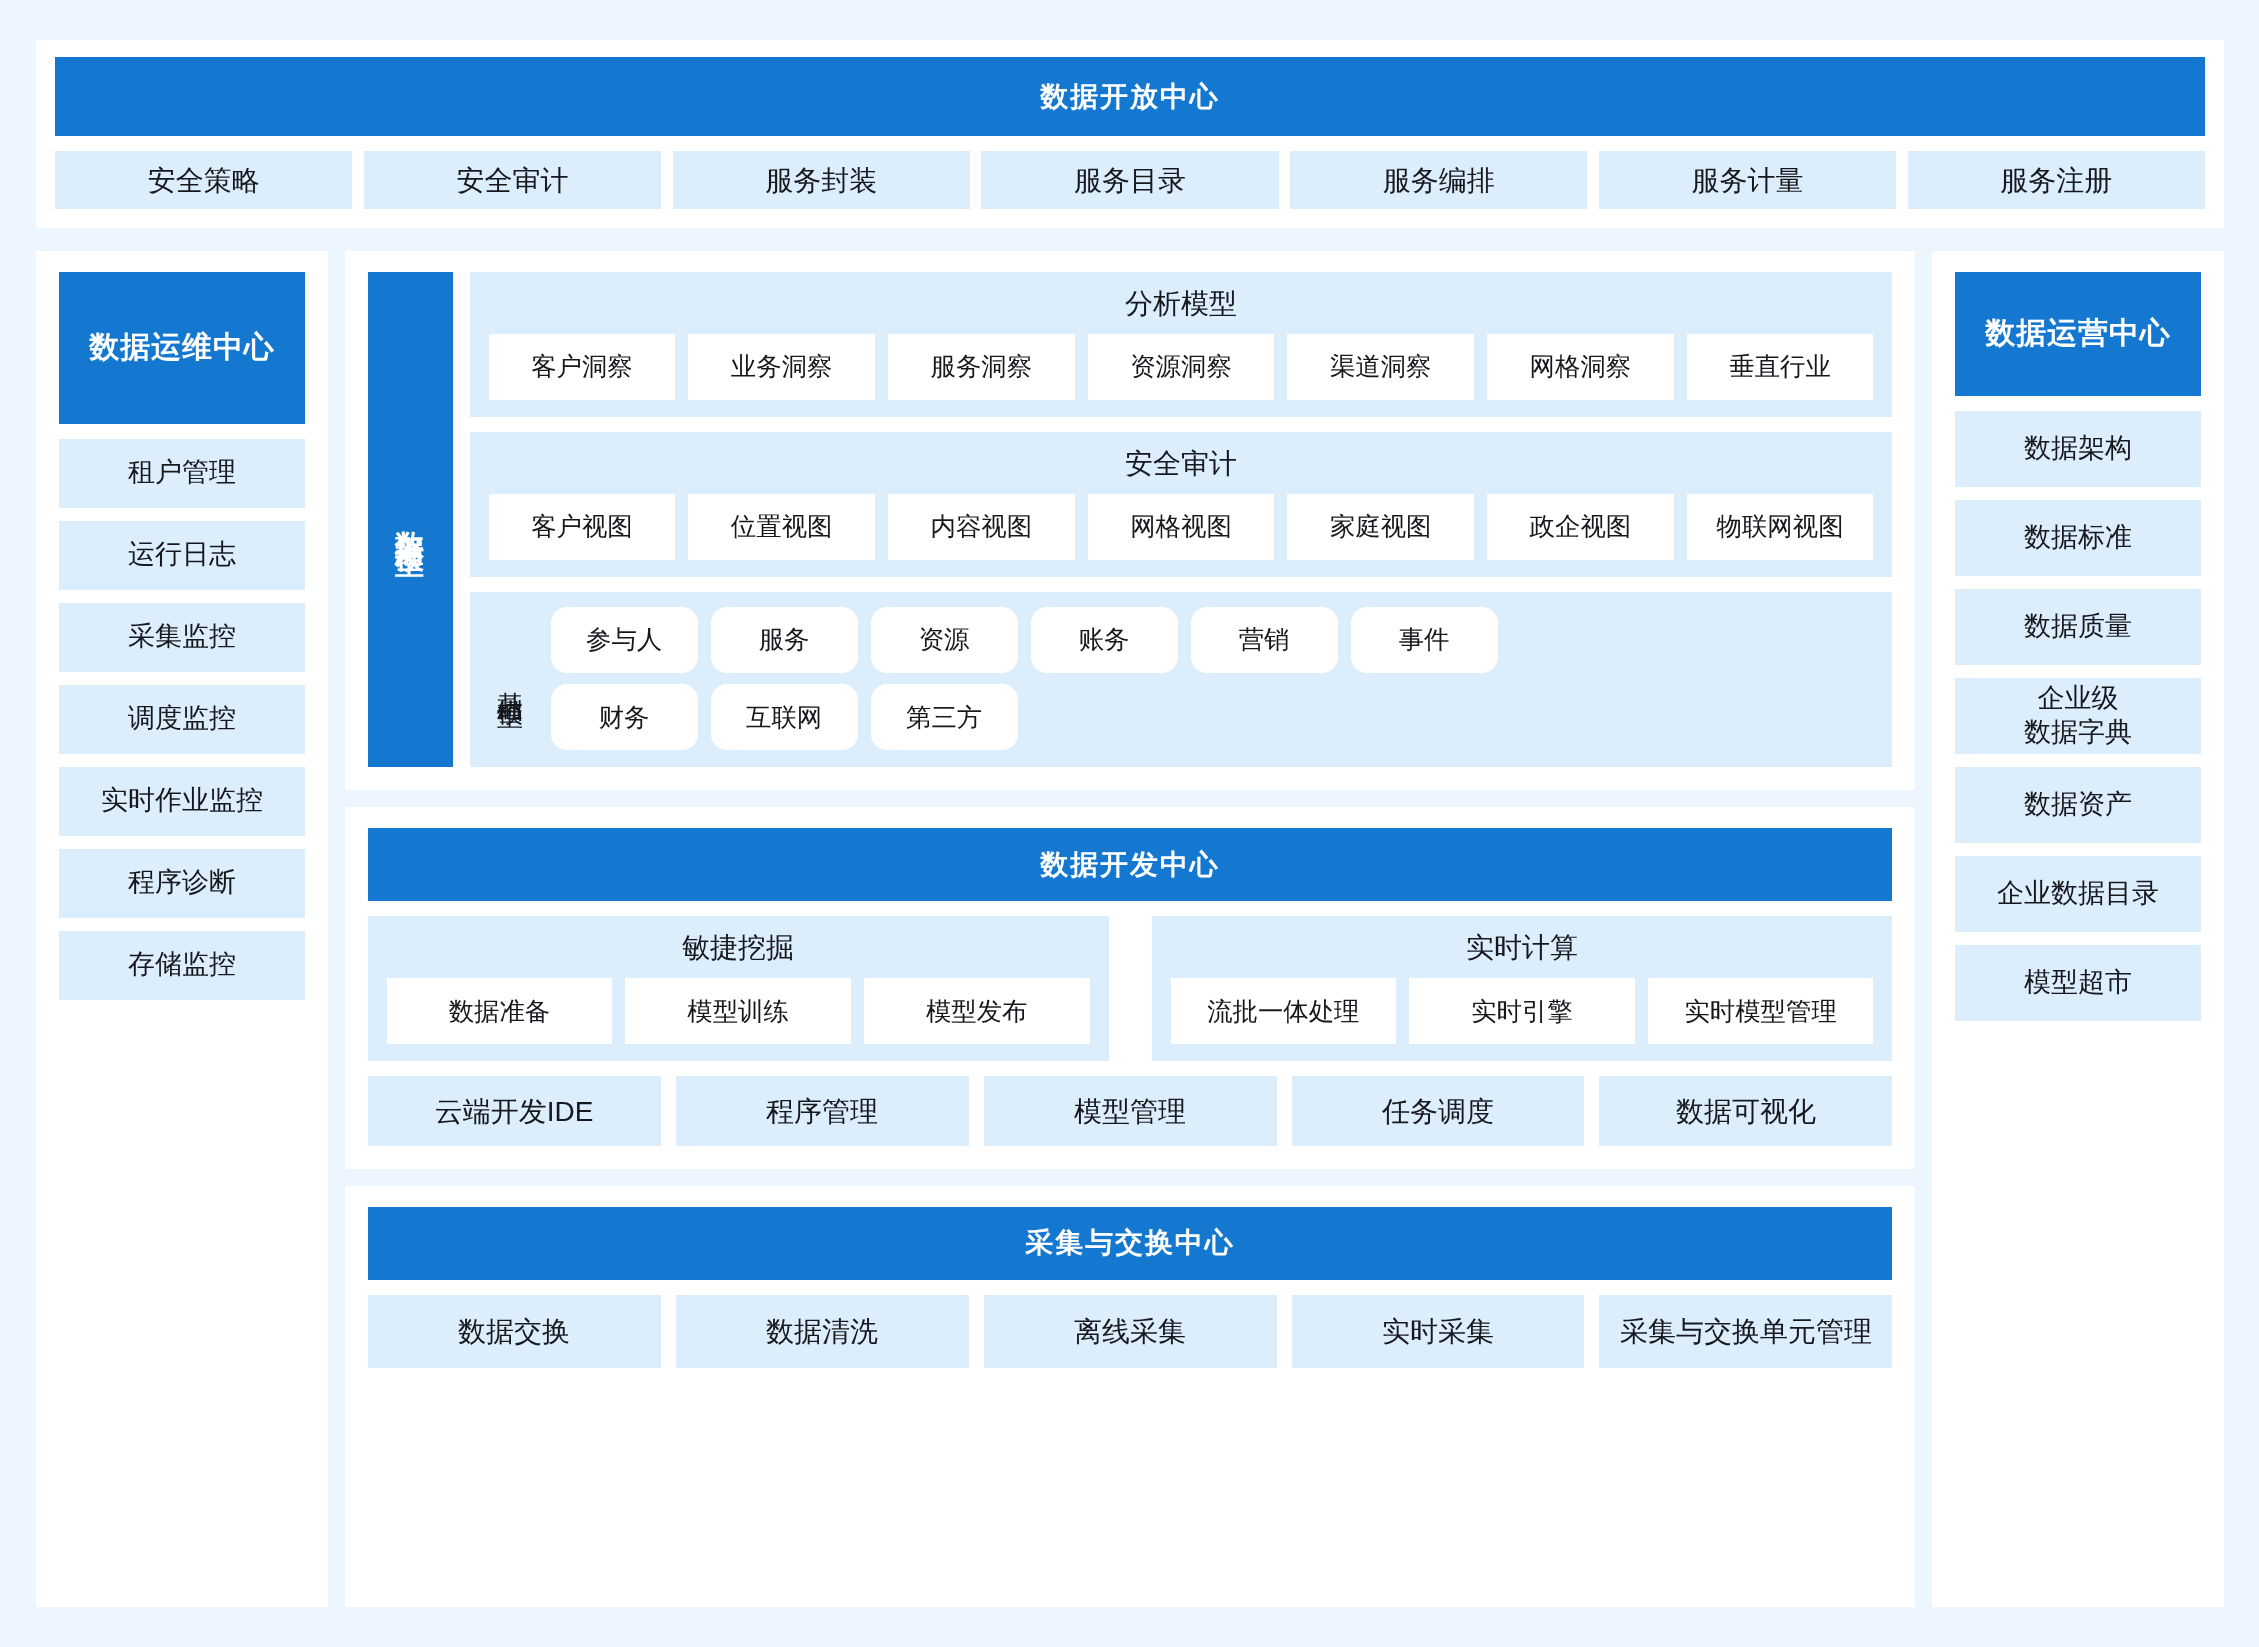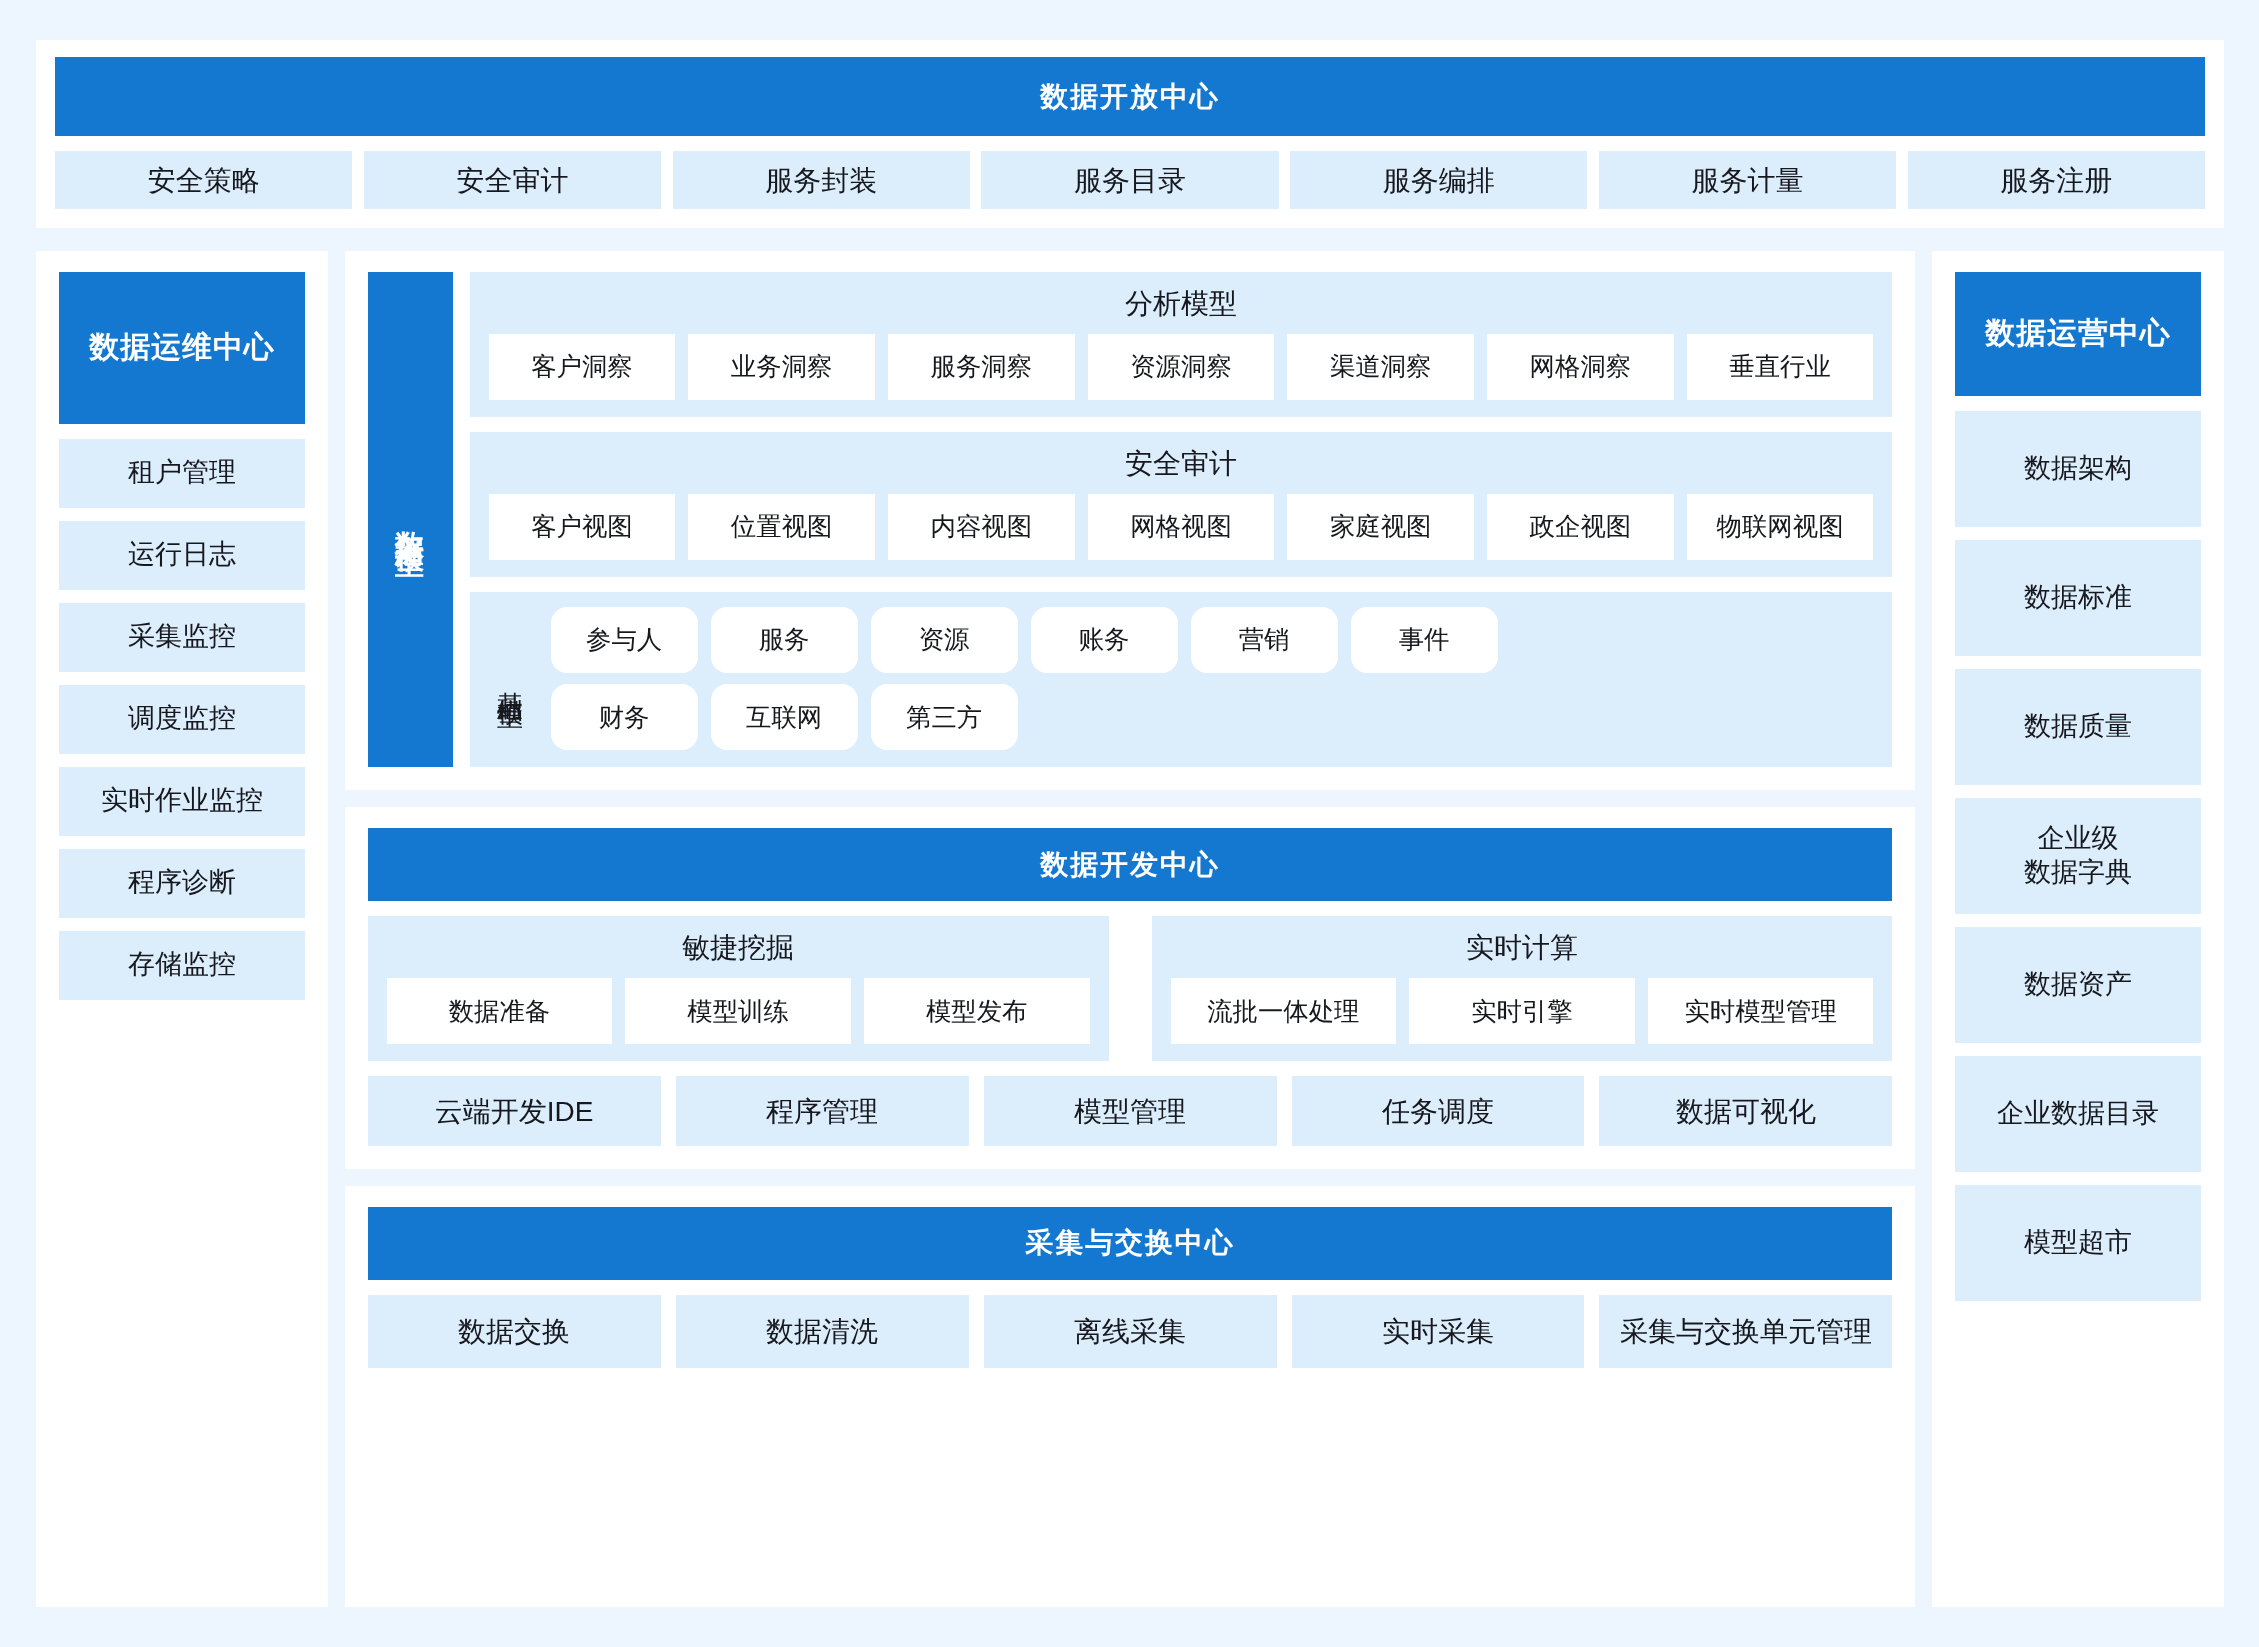--- a/index.html
+++ b/index.html
@@ -253,21 +253,21 @@
     padding: 21px 22.6px;
     display: flex;
     flex-direction: column;
   }
   .col-right .bluebar {
     height: 124px;
     font-size: 30px;
     letter-spacing: 0.9px;
   }
   .col-right .side-list .chip {
-    height: 116px;
+    height: 76px;
     font-size: 27px;
   }
   .two-line { white-space: pre-line; }
 </style>
 </head>
 <body>
 
 <div class="page">
 
   <div class="panel top-panel">

